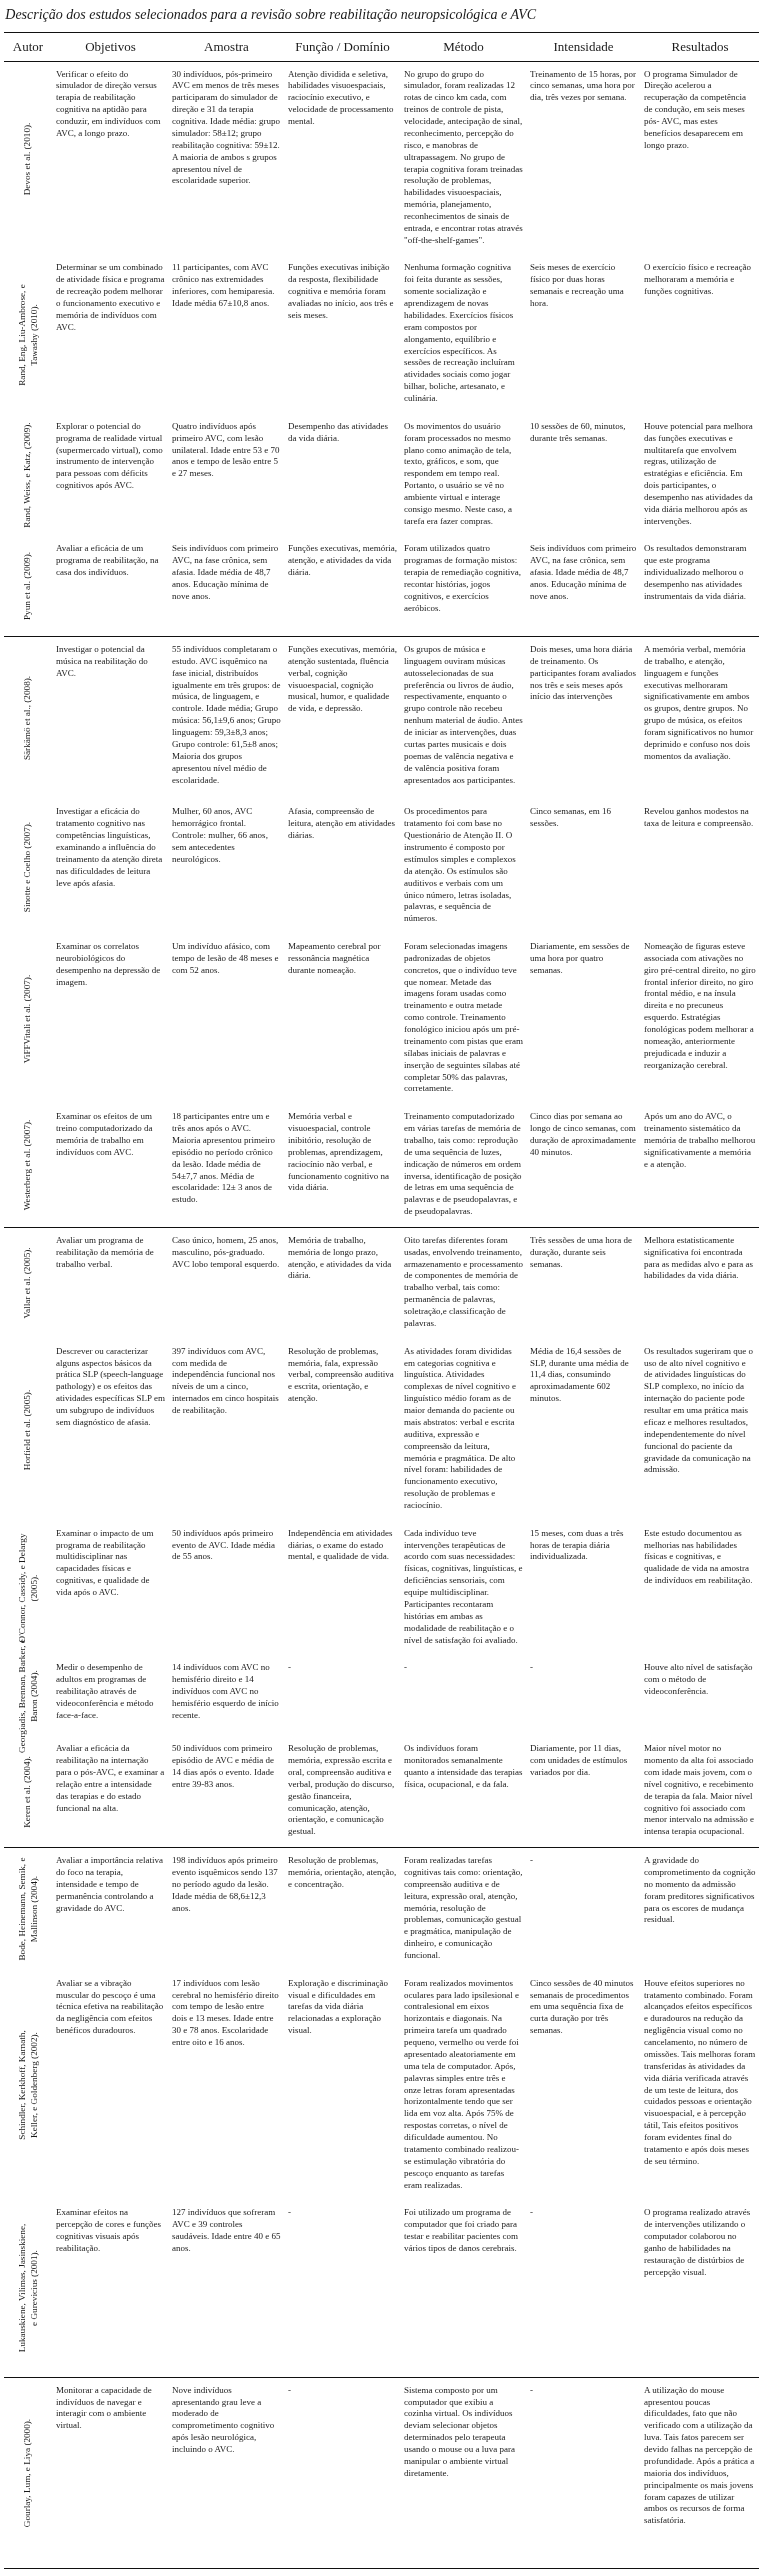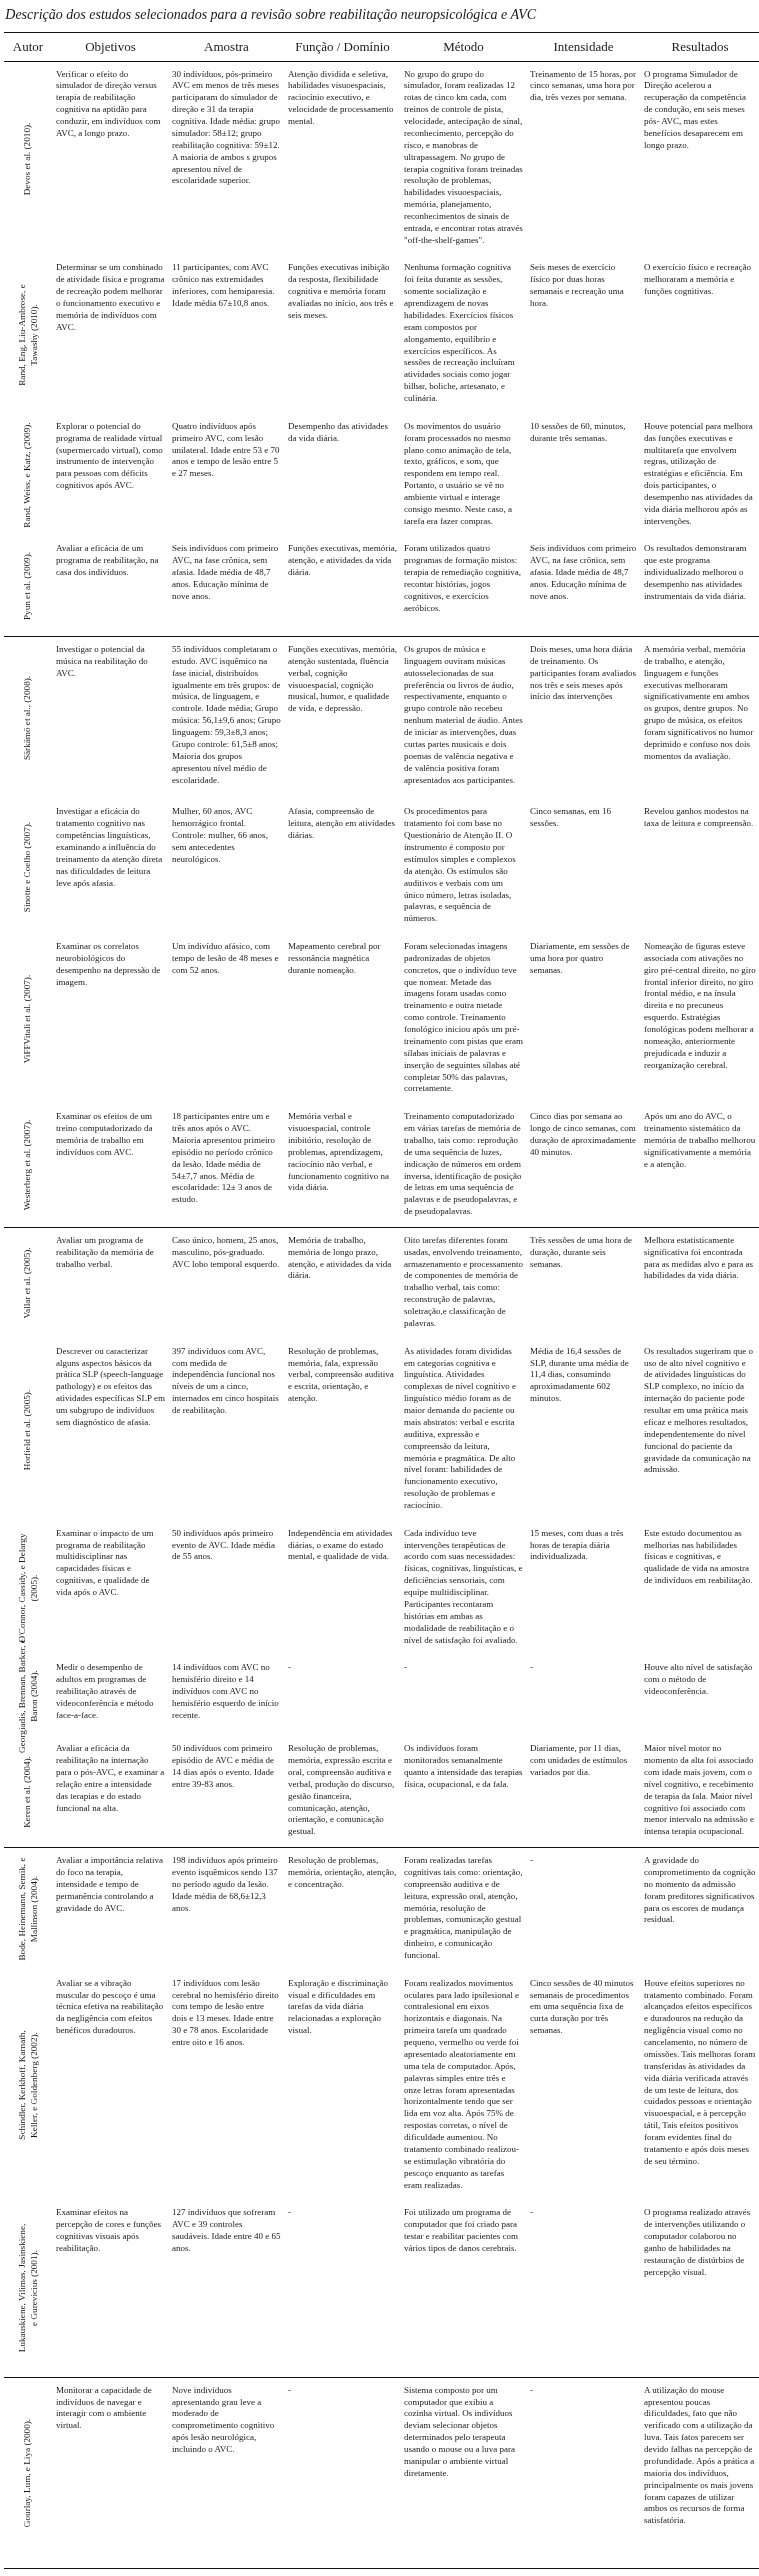--- a/index.html
+++ b/index.html
@@ -135,21 +135,21 @@
           <td>Cinco dias por semana ao longo de cinco semanas, com duração de aproximadamente 40 minutos.</td>
           <td>Após um ano do AVC, o treinamento sistemático da memória de trabalho melhorou significativamente a memória e a atenção.</td>
         </tr>
         <tr style="height: 96px; font-family: Liberation Serif, serif;">
           <td class="author">
             <div class="rot">Vallar et al. (2005).</div>
           </td>
           <td>Avaliar um programa de reabilitação da memória de trabalho verbal.</td>
           <td>Caso único, homem, 25 anos, masculino, pós-graduado. AVC lobo temporal esquerdo.</td>
           <td>Memória de trabalho, memória de longo prazo, atenção, e atividades da vida diária.</td>
-          <td>Oito tarefas diferentes foram usadas, envolvendo treinamento, armazenamento e processamento de componentes de memória de trabalho verbal, tais como: reconstrução de palavras, soletração,e classificação de palavras.</td>
+          <td>Oito tarefas diferentes foram usadas, envolvendo treinamento, armazenamento e processamento de componentes de memória de trabalho verbal, tais como: permanência de palavras, soletração,e classificação de palavras.</td>
           <td>Três sessões de uma hora de duração, durante seis semanas.</td>
           <td>Melhora estatisticamente significativa foi encontrada para as medidas alvo e para as habilidades da vida diária.</td>
         </tr>
         <tr style="height: 133px;">
           <td class="author">
             <div class="rot">Horfield et al. (2005).</div>
           </td>
           <td>Descrever ou caracterizar alguns aspectos básicos da prática SLP (speech-language pathology) e os efeitos das atividades específicas SLP em um subgrupo de indivíduos sem diagnóstico de afasia.</td>
           <td>397 indivíduos com AVC, com medida de independência funcional nos níveis de um a cinco, internados em cinco hospitais de reabilitação.</td>
           <td>Resolução de problemas, memória, fala, expressão verbal, compreensão auditiva e escrita, orientação, e atenção.</td>

